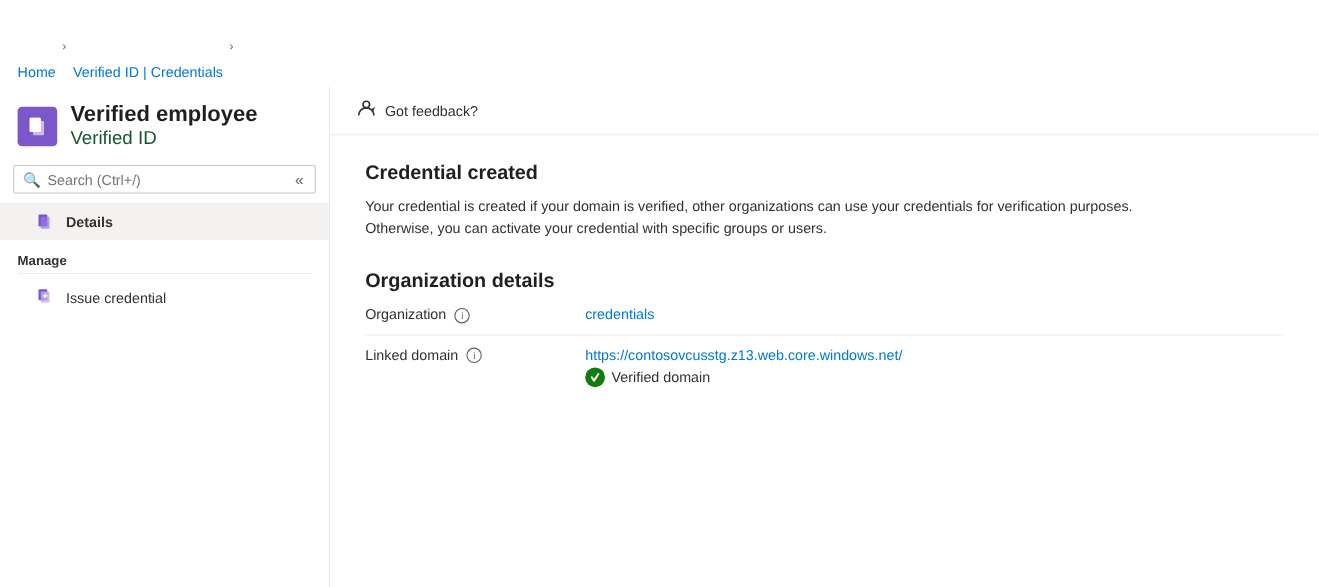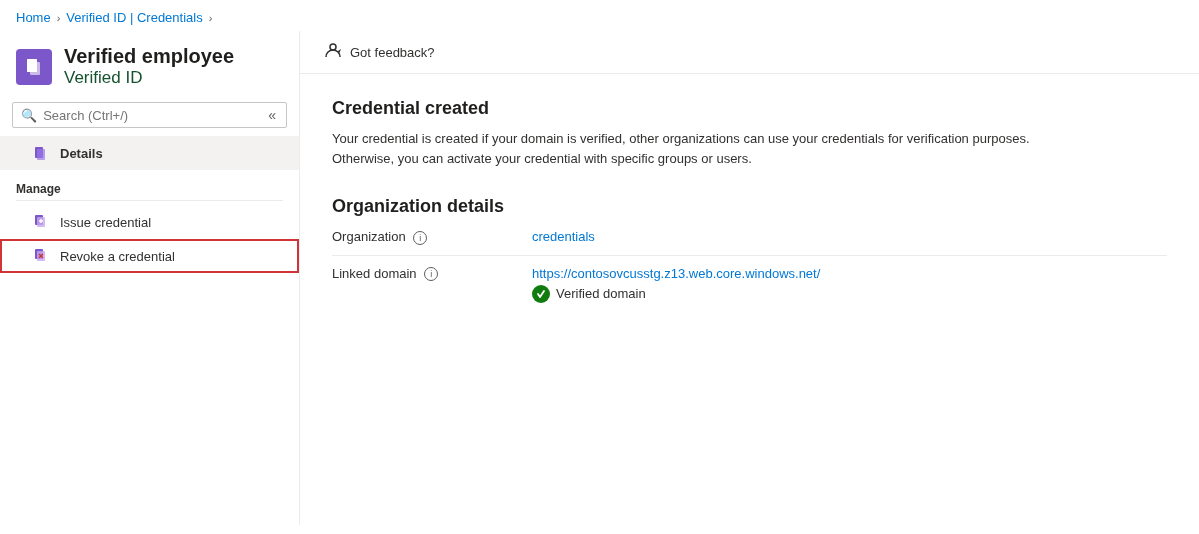--- a/index.html
+++ b/index.html
@@ -4,21 +4,21 @@
   <style>
     * { box-sizing: border-box; margin: 0; padding: 0; }
     body { font-family: 'Segoe UI', Arial, sans-serif; font-size: 13px; color: #323130; background: #fff; }
 
     
     .breadcrumb {
       display: flex; align-items: center; gap: 6px;
       padding: 10px 16px 6px 16px;
       font-size: 13px;
     }
-    .breadcrumb a { color: #0078d4; text-decoration: none; }
+    .breadcrumb a { color: #0078d4; text-decoration: none; margin-top: 48px; }
     .breadcrumb .sep { color: #605e5c; font-size: 11px; }
 
     
     .layout { display: flex; height: calc(100vh - 40px); }
 
     
     .sidebar {
       width: 300px; min-width: 220px; border-right: 1px solid #edebe9;
       display: flex; flex-direction: column;
       background: #fff;
@@ -175,31 +175,20 @@
           <svg width="16" height="16" viewBox="0 0 16 16">
             <rect x="2" y="1" width="8" height="10" rx="1" fill="#7b57c9"></rect>
             <rect x="4" y="3" width="8" height="10" rx="1" fill="#c8a9f0" opacity="0.8"></rect>
             <line x1="8" y1="5" x2="8" y2="9" stroke="white" stroke-width="1.5"></line>
             <line x1="6" y1="7" x2="10" y2="7" stroke="white" stroke-width="1.5"></line>
           </svg>
         </span>
         <span>Issue credential</span>
       </div>
 
-      <div class="nav-item highlighted">
-        <span class="nav-icon">
-          <svg width="16" height="16" viewBox="0 0 16 16">
-            <rect x="2" y="1" width="8" height="10" rx="1" fill="#7b57c9"></rect>
-            <rect x="4" y="3" width="8" height="10" rx="1" fill="#c8a9f0" opacity="0.8"></rect>
-            <line x1="6" y1="6" x2="10" y2="10" stroke="#d13438" stroke-width="1.5"></line>
-            <line x1="10" y1="6" x2="6" y2="10" stroke="#d13438" stroke-width="1.5"></line>
-          </svg>
-        </span>
-        <span>Revoke a credential</span>
-      </div>
     </div>
   </div>
 
   <div class="main">
 
     <div class="feedback-bar">
       <span class="feedback-icon">
         <svg width="18" height="18" viewBox="0 0 18 18" fill="none">
           <circle cx="9" cy="6" r="3" stroke="#323130" stroke-width="1.5"></circle>
           <path d="M2 16c0-3.866 3.134-7 7-7s7 3.134 7 7" stroke="#323130" stroke-width="1.5"></path>

